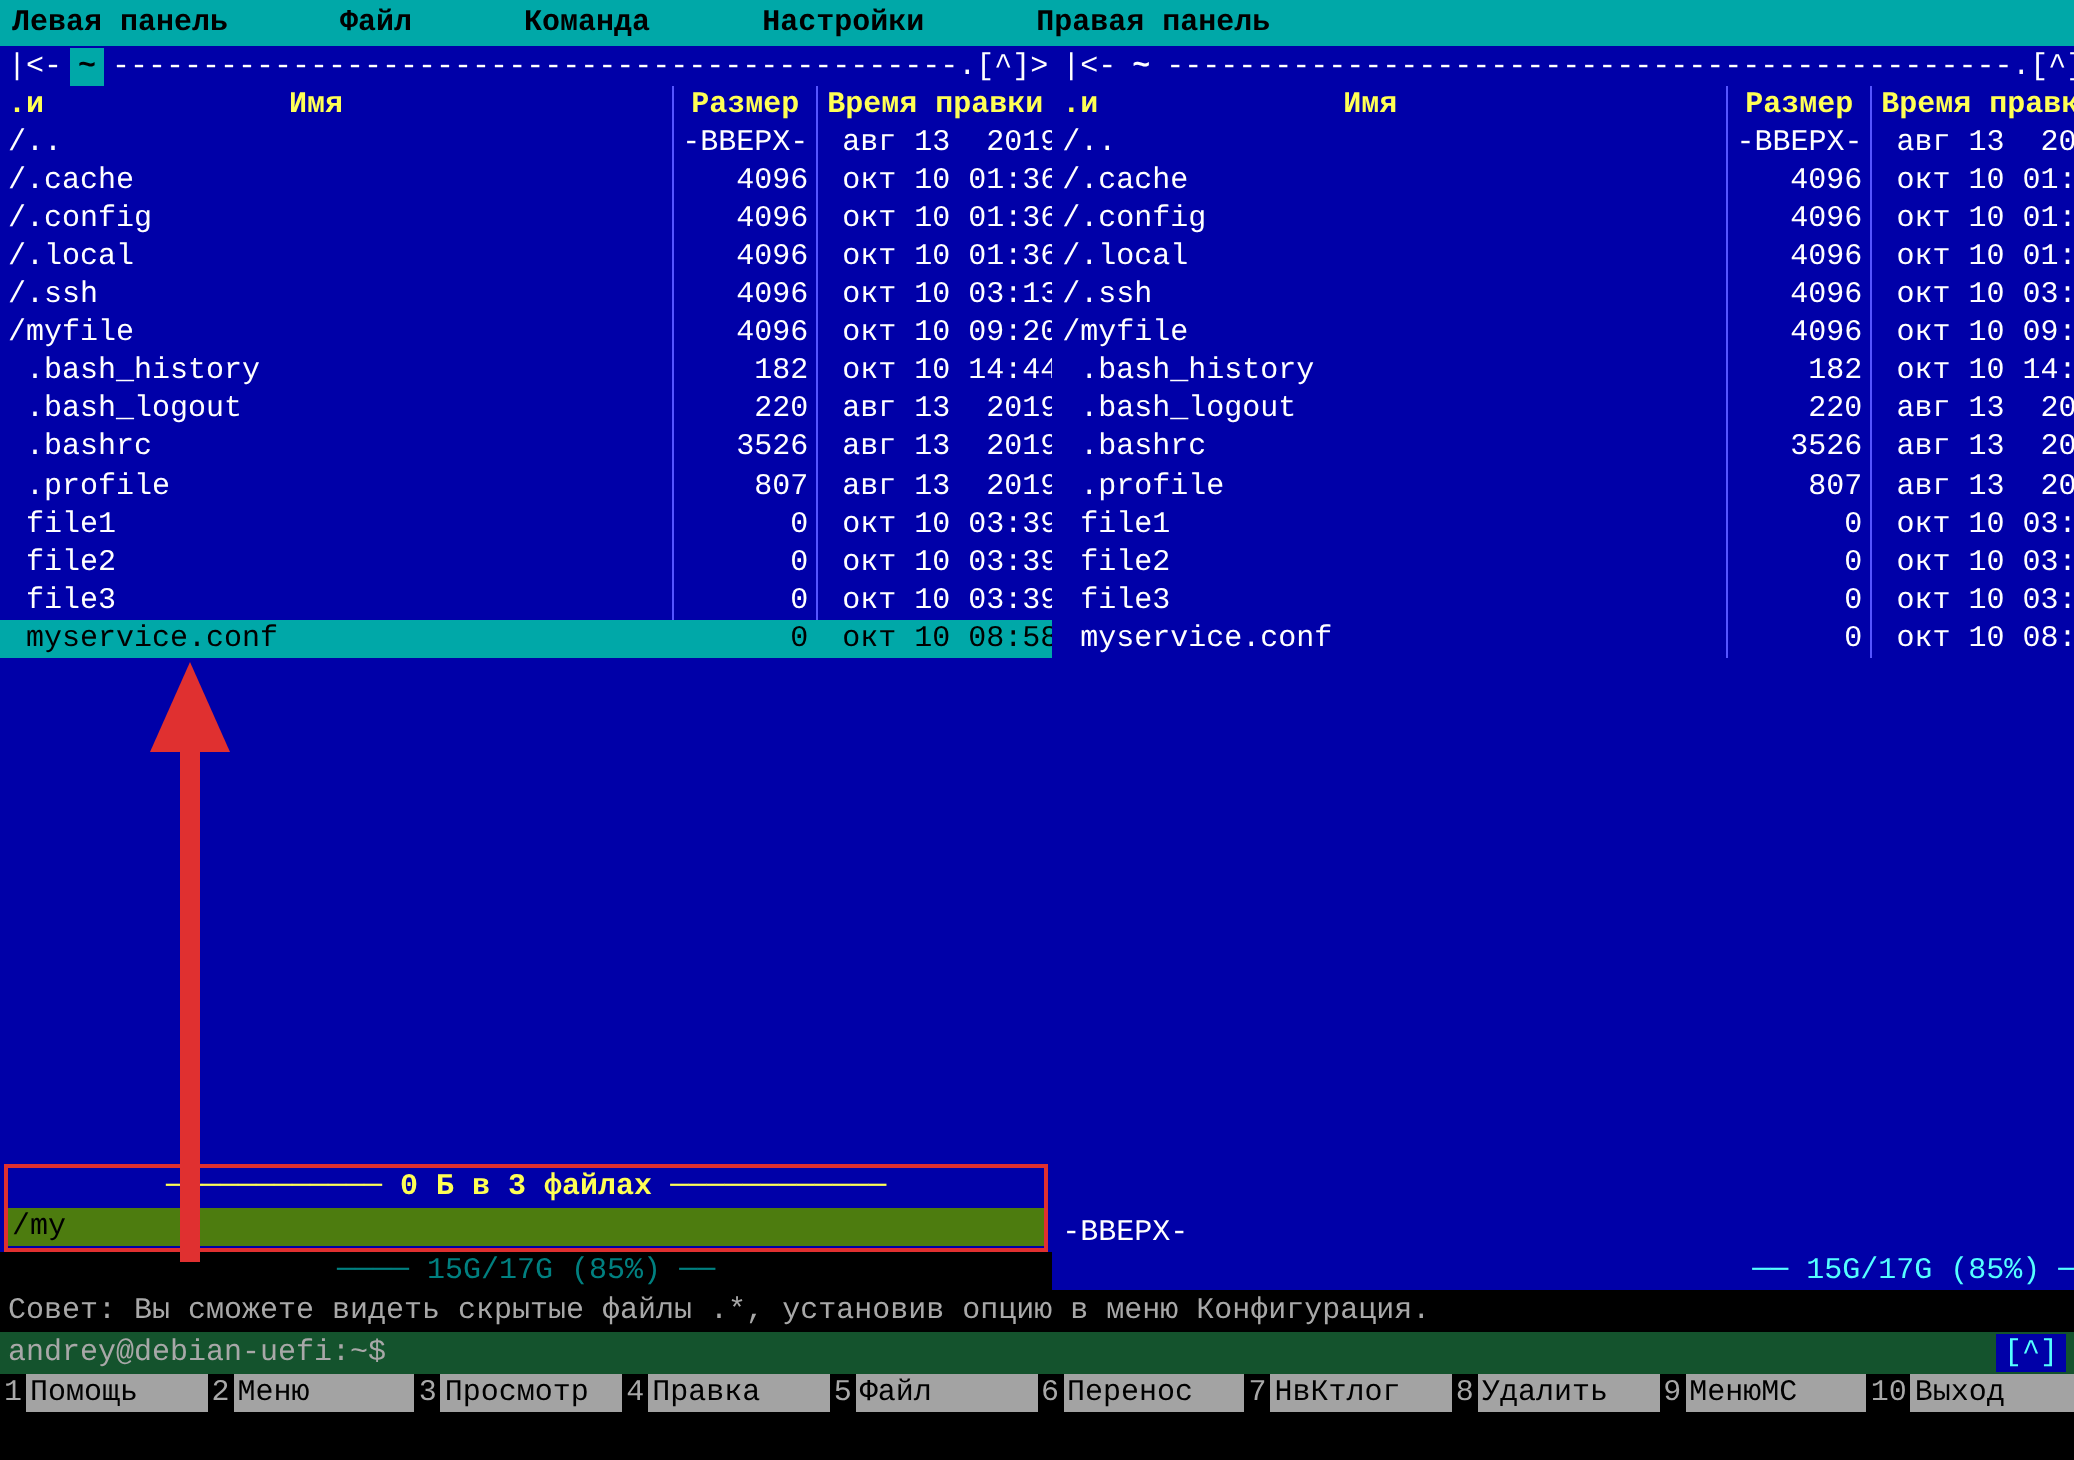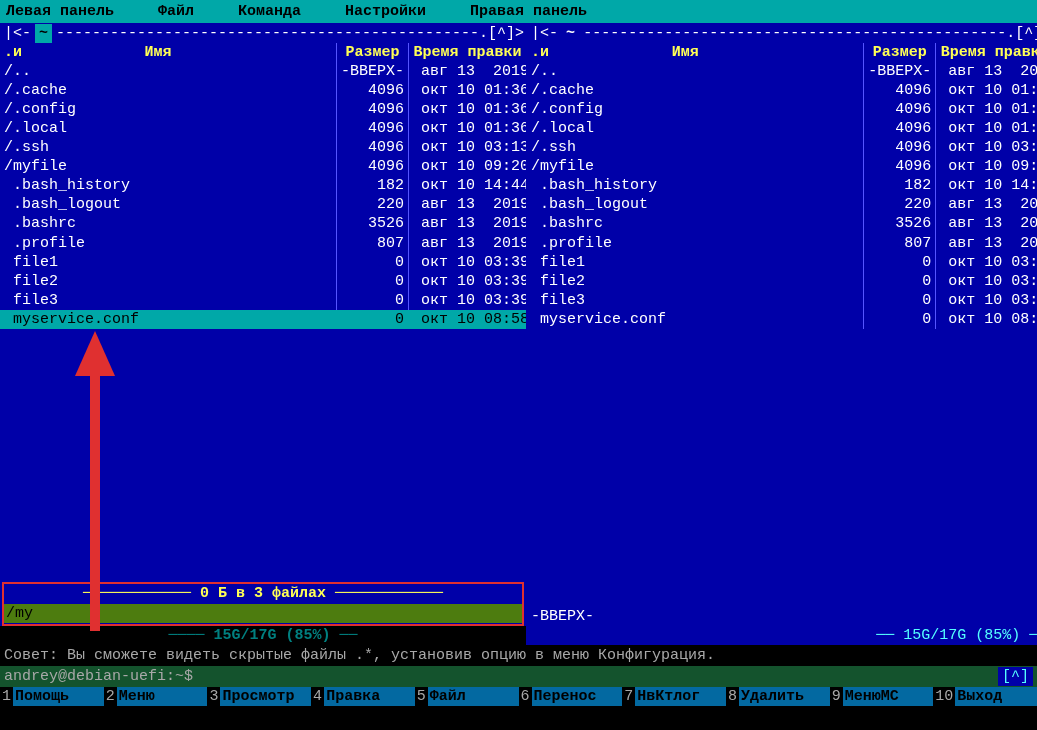--- a/index.html
+++ b/index.html
@@ -11,21 +11,21 @@
     height: 730px;
     overflow: hidden;
     color: #fff;
     line-height: 1.27;
   }
   .menu-bar {
     background: #00a8a8;
     color: #000;
     padding: 2px 6px;
     display: flex;
-    gap: 44px;
+    gap: 56px;
     font-weight: bold;
   }
   .menu-item { cursor: pointer; }
   .panels {
     display: flex;
     background: #0000a8;
   }
   .panel {
     flex: 1;
     border-right: 1px solid #0000a8;
@@ -90,21 +90,20 @@
   .panel-disk-usage {
     text-align: right;
     color: #55ffff;
     padding: 0 6px;
     background: #0000a8;
   }
   .left-disk-usage {
     text-align: center;
     color: #008080;
     background: #000;
-    font-weight: bold;
   }
   .hint-line {
     background: #000;
     color: #a8a8a8;
     padding: 1px 4px;
   }
   .prompt-line {
     background: #14532d;
     color: #a8a8a8;
     padding: 1px 4px;
@@ -121,21 +120,21 @@
     background: #000;
     display: flex;
     padding: 0;
   }
   .fkey {
     display: flex;
     align-items: center;
     flex: 1;
   }
   .fkey .num { color: #a8a8a8; background: #000; padding: 0 2px;}
-  .fkey .lbl { background: #0369a1; color: #000; flex: 1; padding: 0 2px; font-weight: bold;}
+  .fkey .lbl { background: #a3a3a3; color: #000; flex: 1; padding: 0 2px; font-weight: normal;}
   .arrow-overlay {
     position: absolute;
     left: 70px;
     top: 308px;
     width: 50px;
     height: 300px;
     pointer-events: none;
   }
   .leftpanel-wrap{
     border: 2px solid #e03030;

